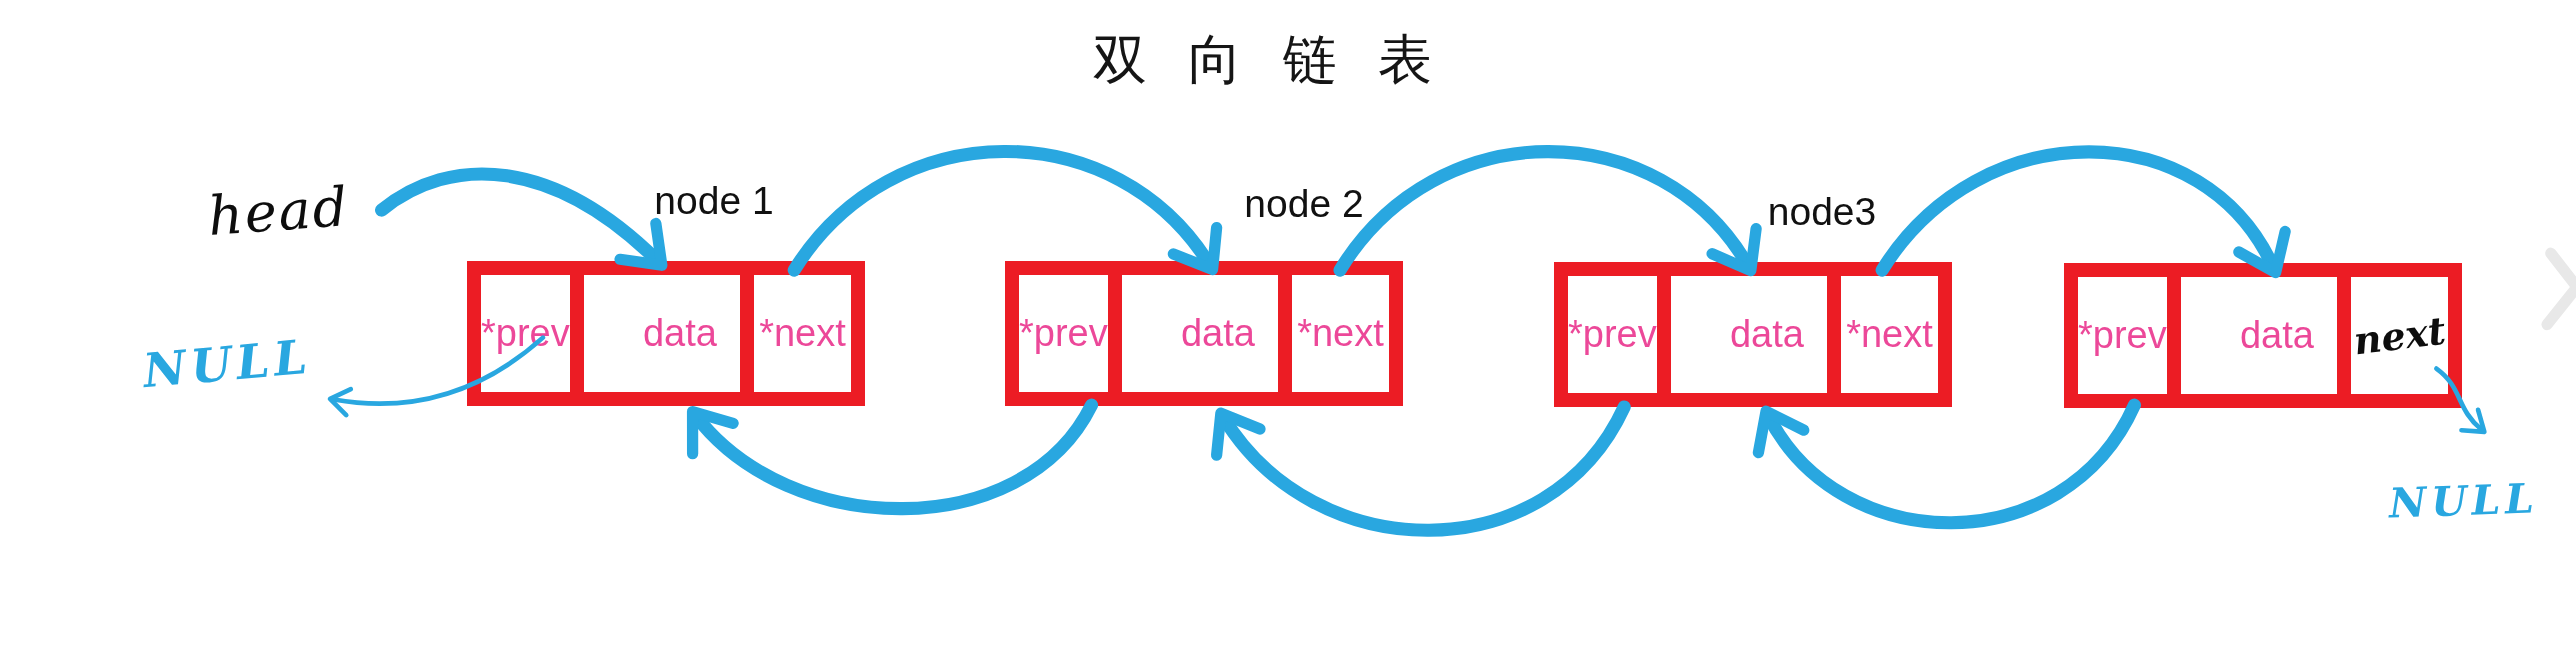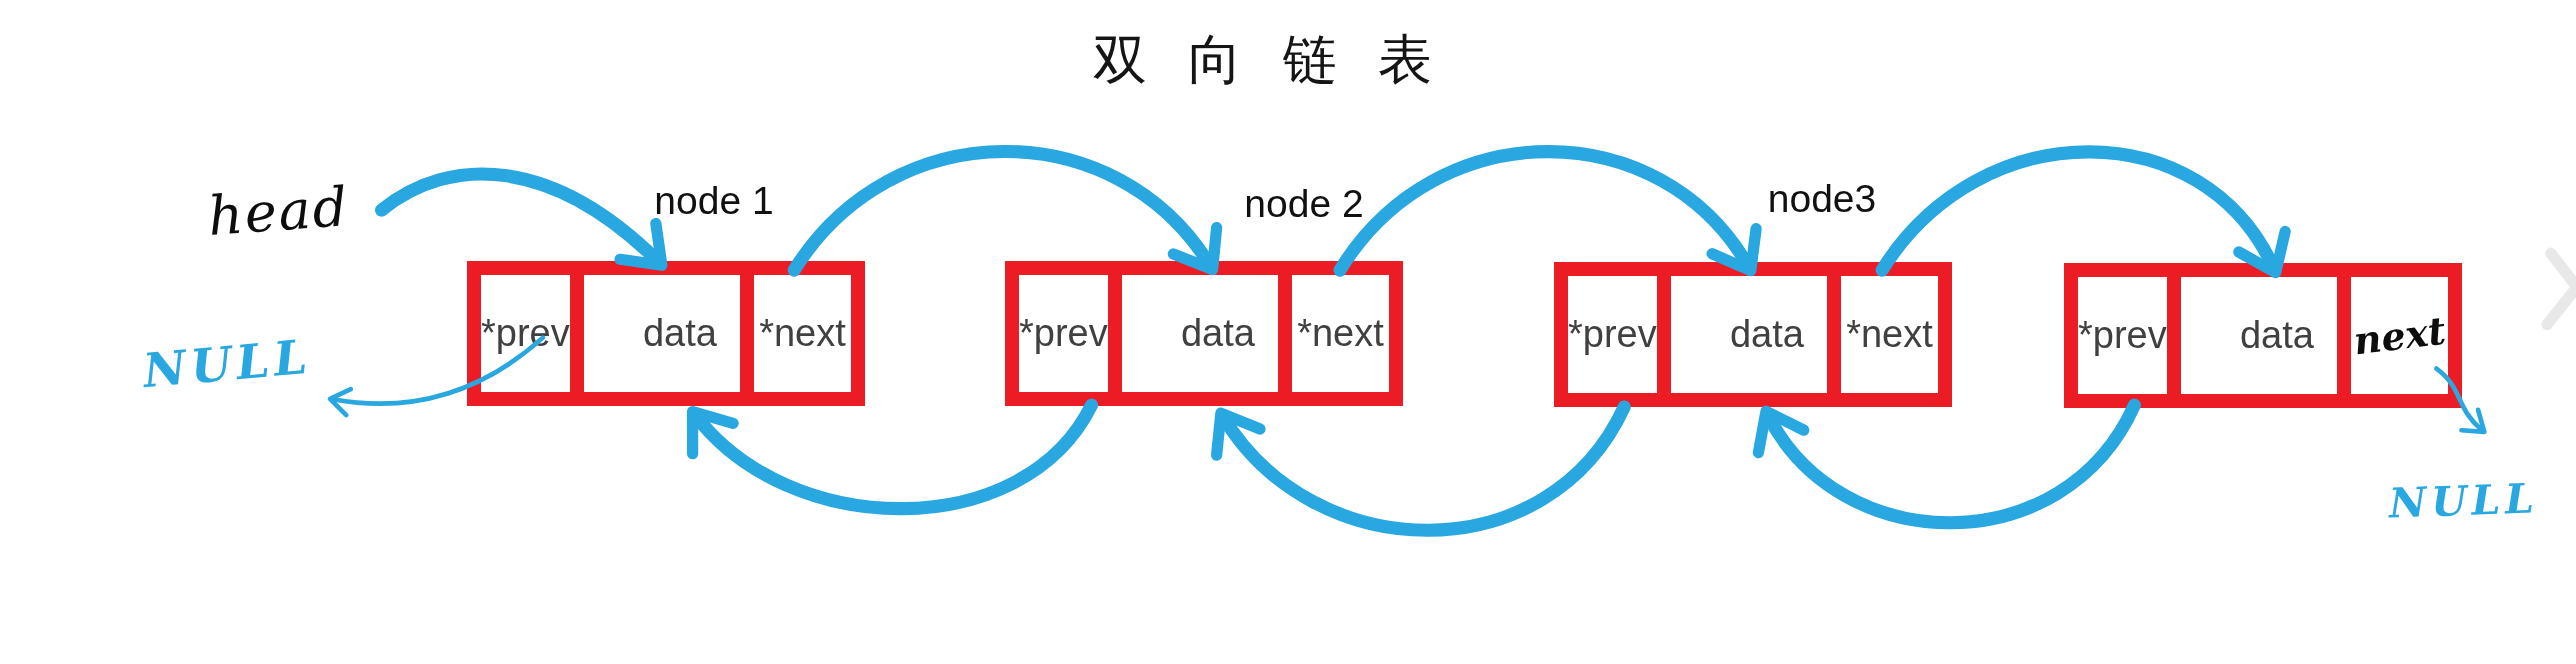--- a/index.html
+++ b/index.html
@@ -14,21 +14,21 @@
   }
   .node-label{
     font-size:39px;color:#111;transform:translateX(-50%);white-space:nowrap;margin-left:44px;
   }
   .node{
     display:flex;width:398px;height:145px;box-sizing:border-box;
     border:14px solid var(--box-red);background:#fff;
   }
   .cell{
     display:flex;align-items:center;justify-content:center;box-sizing:border-box;
-    font-size:38px;color:#404040;white-space:nowrap;
+    font-size:38px;color:#ec4899;white-space:nowrap;
   }
   .cell.c1{width:29%;border-right:14px solid var(--box-red);}
   .cell.c2{width:41%;border-right:14px solid var(--box-red);margin-left:36px;}
   .cell.c3{width:30%;}
   .hand-black{
     font-family:"DejaVu Serif",serif;font-style:italic;color:#0d0d0d;
   }
   #head-label{left:208px;top:180px;font-size:54px;transform:rotate(-4deg);letter-spacing:1.9px;}
   .hand-next{font-size:38px;transform:rotate(-7deg);font-weight:700;}
   .null-label{
@@ -47,21 +47,21 @@
 <body>
 
 <div id="stage">
 
   <div id="title" class="abs">双 向 链 表</div>
 
   <div id="head-label" class="abs hand-black">head</div>
 
   <div class="abs node-label" style="left:670px;top:179px;">node 1</div>
   <div class="abs node-label" style="left:1260px;top:182px;">node 2</div>
-  <div class="abs node-label" style="left:1778px;top:177px;">node3</div>
+  <div class="abs node-label" style="left:1778px;top:190px;">node3</div>
 
   <div class="abs node" style="left:467px;top:261px;">
     <div class="cell c1">*prev</div>
     <div class="cell c2">data</div>
     <div class="cell c3">*next</div>
   </div>
 
   <div class="abs node" style="left:1005px;top:261px;">
     <div class="cell c1">*prev</div>
     <div class="cell c2">data</div>

